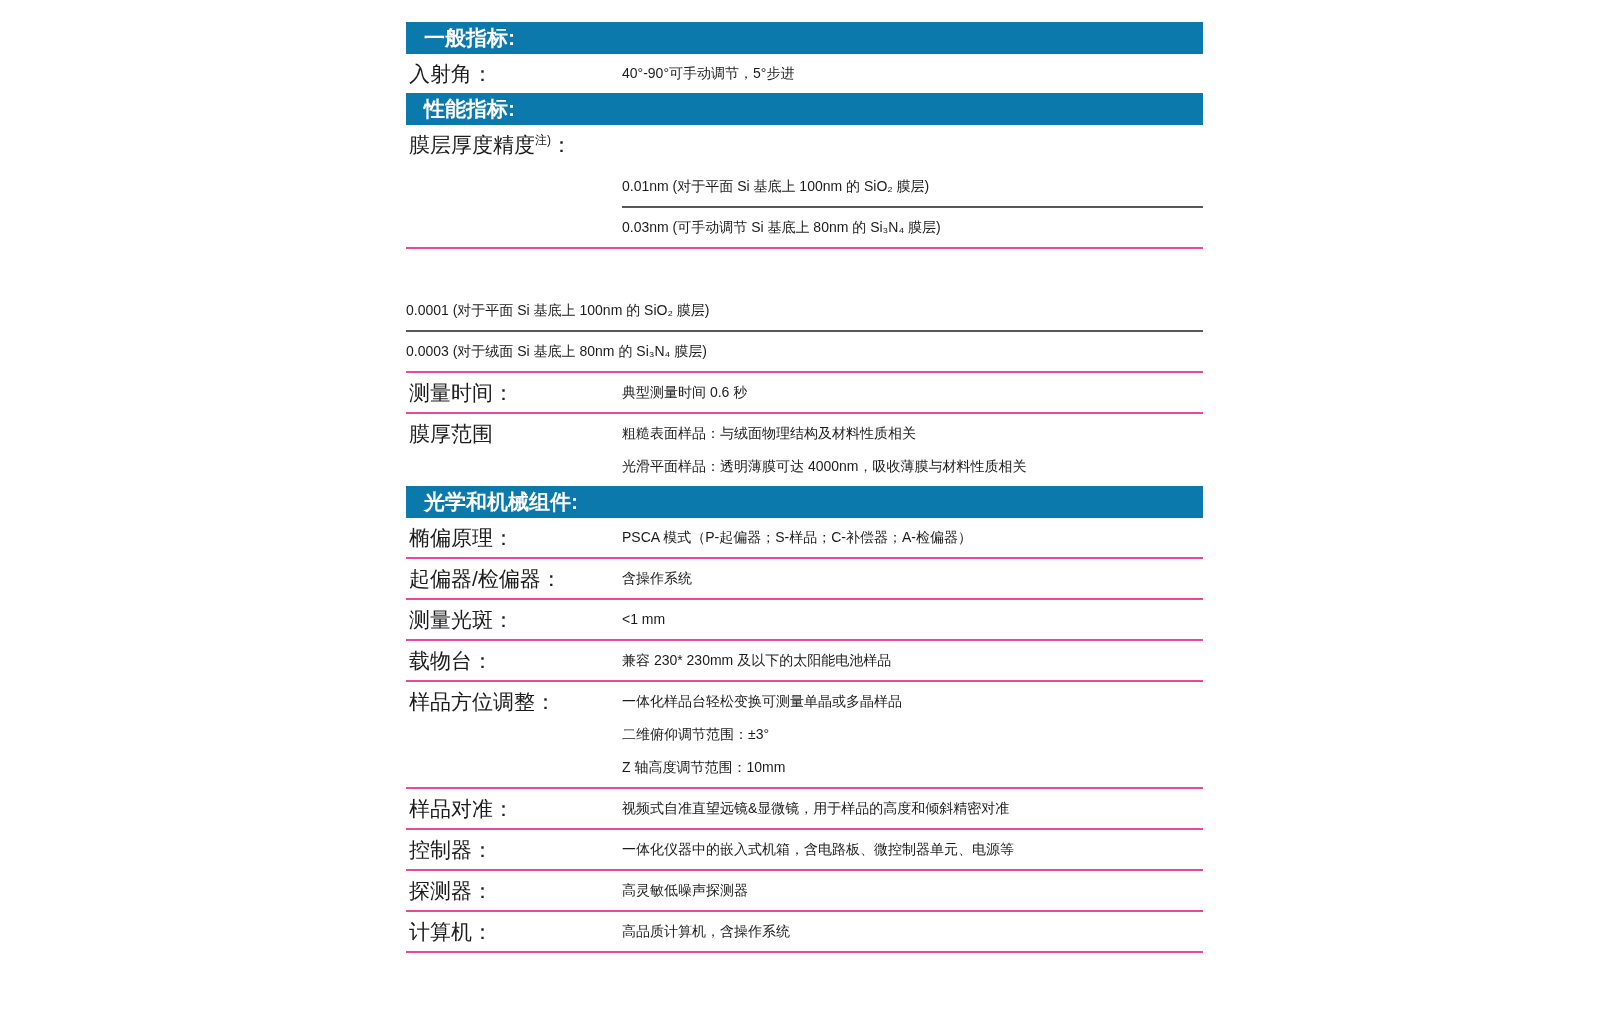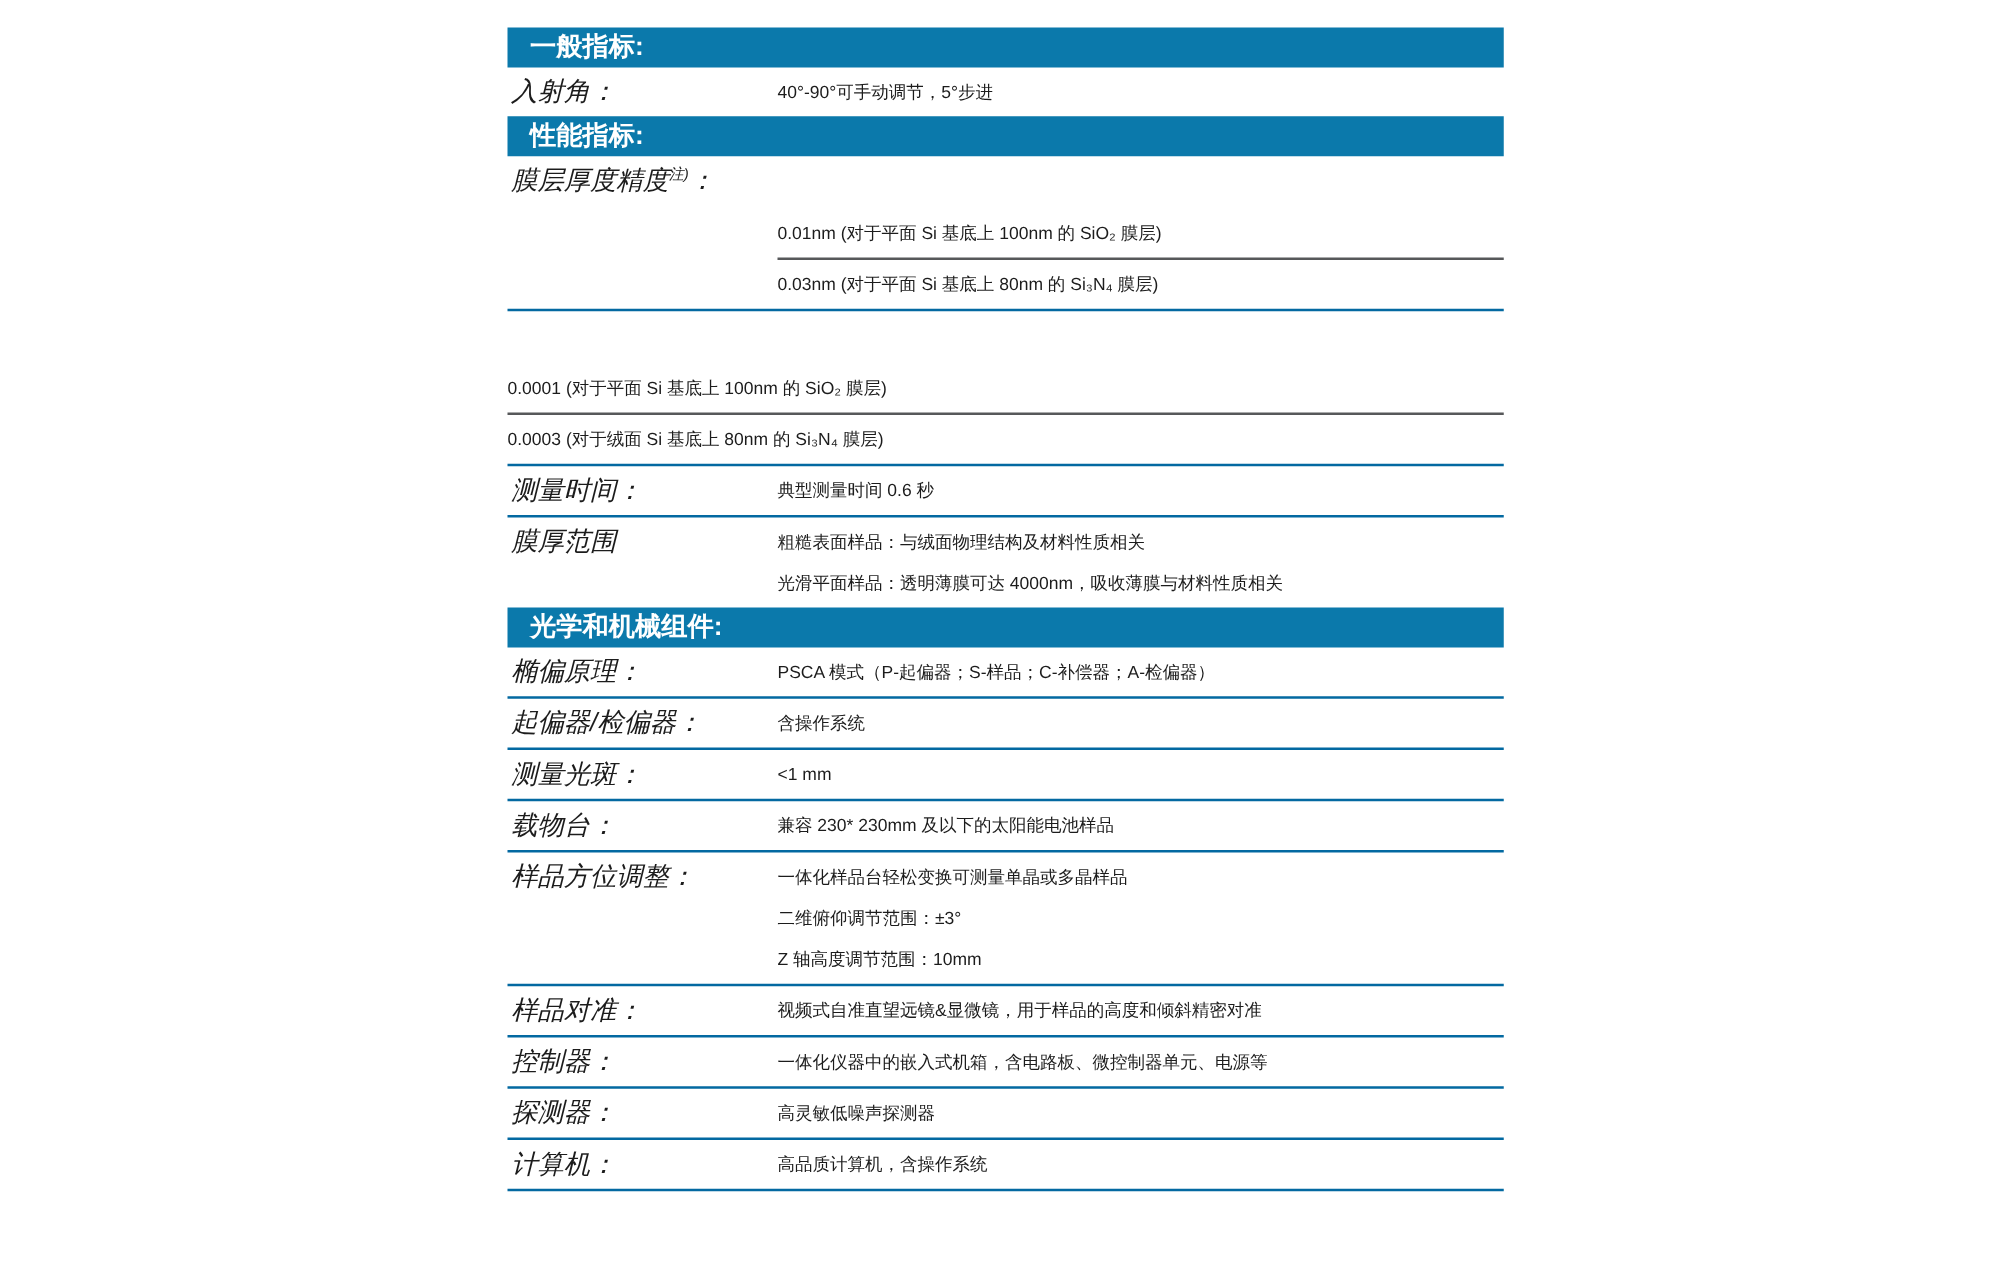--- a/index.html
+++ b/index.html
@@ -22,31 +22,30 @@
     background: #0b79ab;
     color: #ffffff;
     font-weight: bold;
     font-size: 21px;
     line-height: 22px;
     padding: 5px 0 5px 18px;
     box-sizing: border-box;
   }
   .spec-row {
     display: flex;
-    border-bottom: 2px solid #0369a1;
+    border-bottom: 2px solid #ec4899;
   }
   .spec-row.no-sep { border-bottom: none; }
   .cell-label {
     flex: 0 0 216px;
     width: 216px;
     box-sizing: border-box;
     padding: 3px 6px 3px 3px;
     font-size: 21px;
     line-height: 33px;
-    font-style: italic;
   }
   .cell-label sup {
     font-size: 12px;
     line-height: 0;
   }
   .cell-value {
     flex: 1 1 auto;
     box-sizing: border-box;
     padding: 3px 0;
     font-size: 14px;
@@ -82,21 +81,21 @@
     <div class="sec-header">
       <span>性能指标:</span>
     </div>
 
     <div class="spec-row subdivided">
       <div class="cell-label">
         <span>膜层厚度精度</span><sup>注)</sup><span>：</span>
       </div>
       <div class="cell-value">
         <div class="value-line">0.01nm (对于平面 Si 基底上 100nm 的 SiO₂ 膜层)</div>
-        <div class="value-line sub-sep">0.03nm (对于平面 Si 基底上 80nm 的 Si₃N₄ 膜层)</div>
+        <div class="value-line sub-sep">0.03nm (可手动调节 Si 基底上 80nm 的 Si₃N₄ 膜层)</div>
       </div>
     </div>
 
     <div class="spec-row subdivided">
       <div class="cell-value">
         <div class="value-line">0.0001 (对于平面 Si 基底上 100nm 的 SiO₂ 膜层)</div>
         <div class="value-line sub-sep">0.0003 (对于绒面 Si 基底上 80nm 的 Si₃N₄ 膜层)</div>
       </div>
     </div>
 

